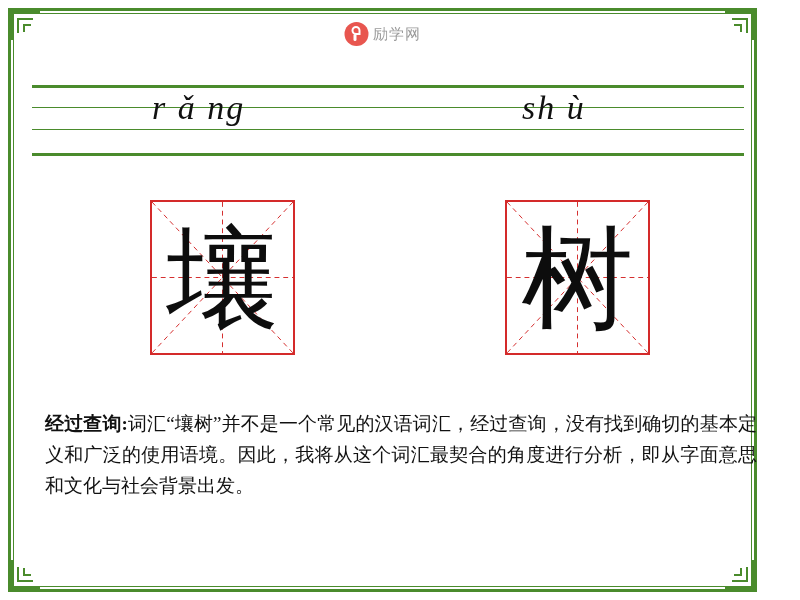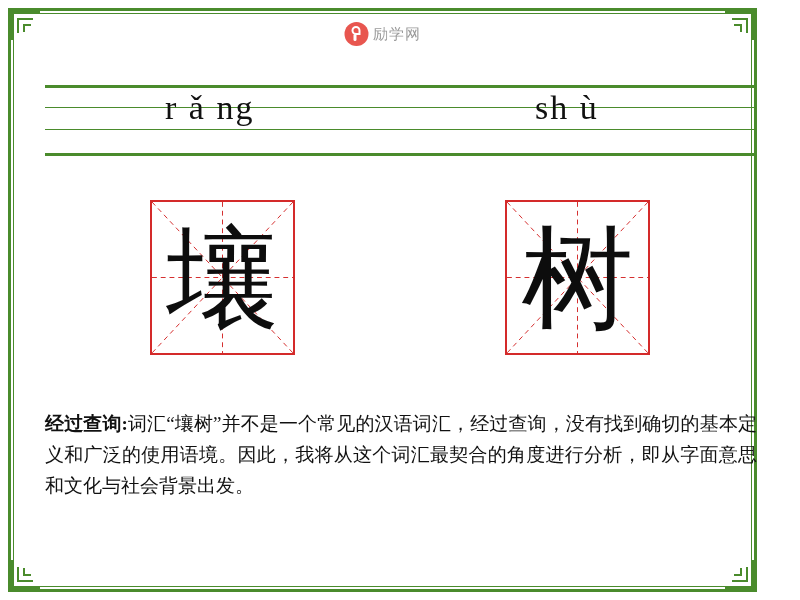--- a/index.html
+++ b/index.html
@@ -103,24 +103,25 @@
   .logo-text {
     font-family: "Liberation Sans", sans-serif;
     font-size: 15px;
     color: #9a9a9a;
     letter-spacing: 1px;
   }
 
   
   .staff {
     position: absolute;
-    left: 45px;
+    left: 32px;
     top: 85px;
     width: 712px;
     height: 75px;
+    font-style: italic;
   }
   .staff .line {
     position: absolute;
     left: 0;
     width: 100%;
     background: #4a8b2c;
   }
   .staff .line.thin { height: 1px; }
   .staff .line.thick { height: 3px; }
   .staff .l1 { top: 0; }

